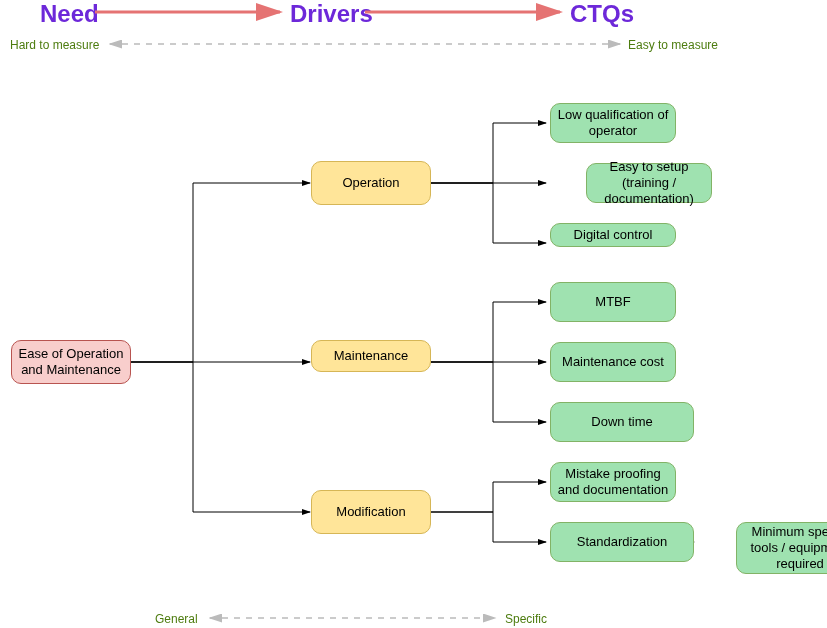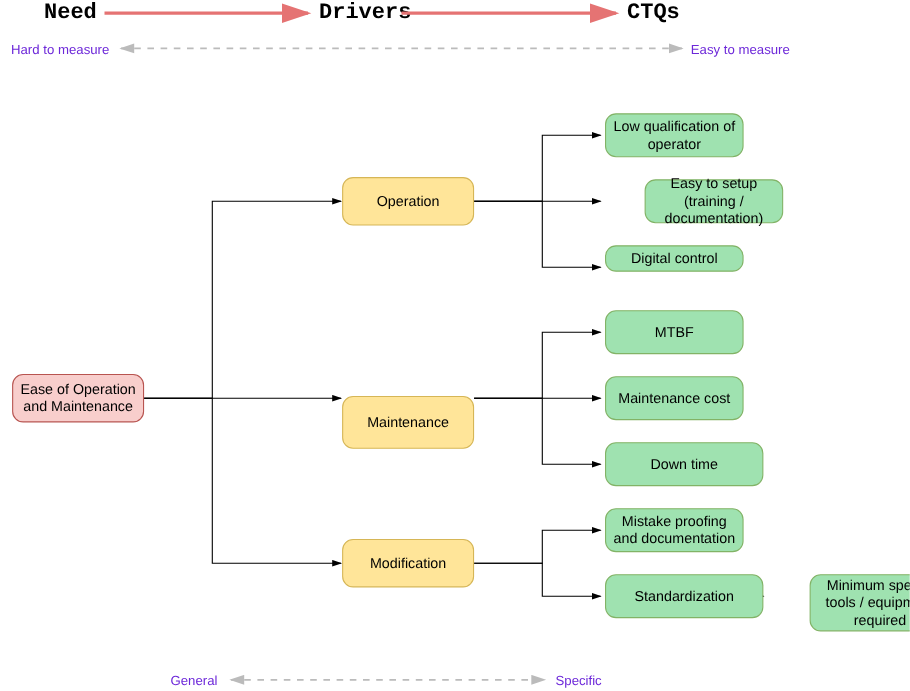--- a/index.html
+++ b/index.html
@@ -44,28 +44,27 @@
     background: var(--yellow-fill);
     border: 1px solid var(--yellow-stroke);
   }
   .ctq {
     background: var(--green-fill);
     border: 1px solid var(--green-stroke);
   }
   .header-label {
     position: absolute;
     font-weight: bold;
-    font-size: 20px;
-    color: #000000;
-    font-family: Liberation Mono, monospace;
+    font-size: 24px;
+    color: #6d28d9;
   }
   .measure-label {
     position: absolute;
     font-size: 12px;
-    color: #6d28d9;
+    color: #4d7c0f;
   }
 </style>
 </head>
 <body>
 
 <div class="header-label" style="left:40px; top:0px;">Need</div>
 <div class="header-label" style="left:290px; top:0px;">Drivers</div>
 <div class="header-label" style="left:570px; top:0px;">CTQs</div>
 
 <div class="measure-label" style="left:10px; top:38px;">Hard to measure</div>
@@ -113,21 +112,21 @@
 
   <path d="M431 512 L493 512 L493 482 L546 482" fill="none" stroke="#000" stroke-width="1" marker-end="url(#arrow-black)"></path>
   <path d="M431 512 L493 512 L493 542 L546 542" fill="none" stroke="#000" stroke-width="1" marker-end="url(#arrow-black)"></path>
 
   <path d="M677 542 L694 542" fill="none" stroke="#000" stroke-width="1" marker-end="url(#arrow-black)"></path>
 </svg>
 
 <div class="node need" style="left:11px; top:340px; width:120px; height:44px;">Ease of Operation and Maintenance</div>
 
 <div class="node driver" style="left:311px; top:161px; width:120px; height:44px;">Operation</div>
-<div class="node driver" style="left:311px; top:340px; width:120px; height:48px;margin-top:20px;">Maintenance</div>
+<div class="node driver" style="left:311px; top:340px; width:120px; height:32px;">Maintenance</div>
 <div class="node driver" style="left:311px; top:490px; width:120px; height:44px;">Modification</div>
 
 <div class="node ctq" style="left:550px; top:103px; width:126px; height:40px;">Low qualification of operator</div>
 <div class="node ctq" style="left:550px; top:163px; width:126px; height:40px;margin-left:36px;">Easy to setup (training / documentation)</div>
 <div class="node ctq" style="left:550px; top:223px; width:126px; height:24px;">Digital control</div>
 
 <div class="node ctq" style="left:550px; top:282px; width:126px; height:40px;">MTBF</div>
 <div class="node ctq" style="left:550px; top:342px; width:126px; height:40px;">Maintenance cost</div>
 <div class="node ctq" style="left:550px; top:402px; width:144px; height:40px;">Down time</div>
 

